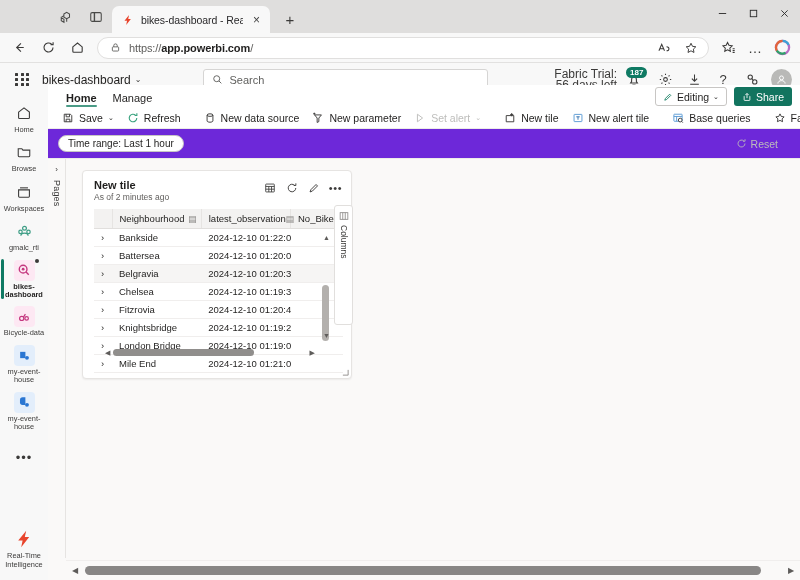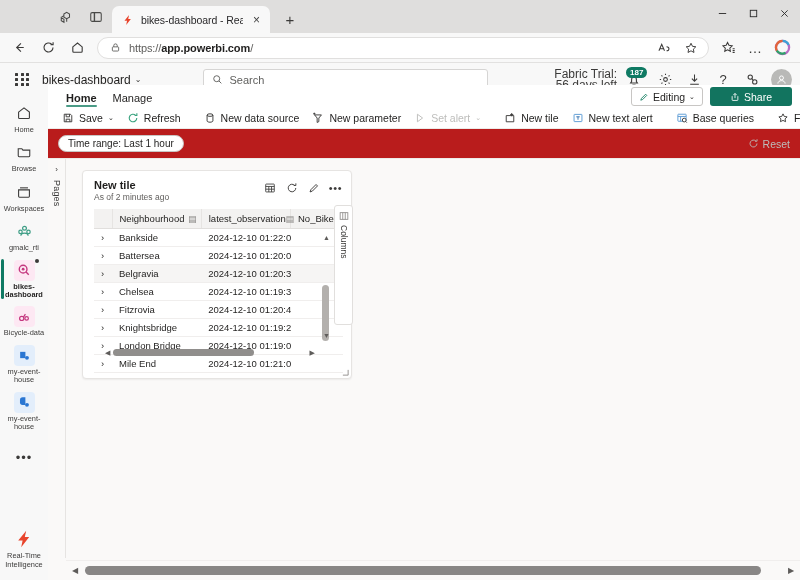--- a/index.html
+++ b/index.html
@@ -95,36 +95,36 @@
   .rtab { font-size:11px; color:#201f1e; padding:0 6px 3px; position:relative; }
   .rtab.active { font-weight:700; }
   .rtab.active::after { content:""; position:absolute; left:6px; right:6px; bottom:0; height:2px; background:#4a9b86; border-radius:1px;}
   .ribbon-right { margin-left:auto; display:flex; align-items:center; gap:7px; padding:0 8px 1px 0; }
   .btn-editing {
     height:19px; border:1px solid #c8c6c4; border-radius:3px; background:#fff; display:flex; align-items:center;
     gap:4px; padding:0 7px; font-size:10.5px; color:#201f1e;
   }
   .btn-share {
     height:19px; border-radius:3px; background:#12745f; color:#fff; display:flex; align-items:center;
-    gap:4px; padding:0 20px; font-size:10.5px;justify-content:space-between;
+    gap:4px; padding:0 8px; font-size:10.5px;justify-content:space-between;
   }
   .cmdbar {
     position:absolute; left:48px; right:0; top:107px; height:22px; background:#fff;
     display:flex; align-items:center; gap:2px; padding-left:8px; border-bottom:1px solid #edebe9;
   }
   .cmd { display:flex; align-items:center; gap:4px; padding:2px 5px; font-size:10.5px; color:#201f1e; border-radius:3px; white-space:nowrap;}
   .cmd.disabled { color:#bdbdbb; }
   .cmd .chev { font-size:7px; margin-left:1px; }
   .cmd-sep { width:1px; height:14px; background:#e1dfdd; margin:0 4px; }
   .cmd-ico { width:14px; height:14px; display:flex; align-items:center; justify-content:center; }
 
   
   .timebar {
-    position:absolute; left:48px; right:0; top:129px; height:30px; background:#b91c1c;
-    display:flex; align-items:center; padding:0 10px 0 10px; border-bottom:1px solid #edebe9;
+    position:absolute; left:48px; right:0; top:129px; height:30px; background:#6d28d9;
+    display:flex; align-items:center; padding:0 22px 0 10px; border-bottom:1px solid #edebe9;
   }
   .pill {
     height:17px; border:1px solid #c8c6c4; border-radius:9px; display:flex; align-items:center;
     padding:0 9px; font-size:10px; color:#201f1e; background:#fff;
   }
   .reset { margin-left:auto; display:flex; align-items:center; gap:4px; font-size:10.5px; color:#bdbdbb;}
 
   .canvas { position:absolute; left:48px; right:0; top:159px; bottom:0; background:#faf9f8; }
   .pages-panel {
     position:absolute; left:0; top:0; width:18px; bottom:22px; background:#faf9f8;
@@ -550,21 +550,21 @@
       </span>
       <span>New tile</span>
     </div>
     <div class="cmd">
       <span class="cmd-ico">
         <svg width="12" height="12" viewBox="0 0 14 14" fill="none" stroke="#5b9bd5" stroke-width="1.1">
           <rect x="2.4" y="2.8" width="9.2" height="8.4" rx="0.6"></rect>
           <path d="M5 5.6h4M7 5.6v3.4" stroke="#2f6fae"></path>
         </svg>
       </span>
-      <span>New text alert</span>
+      <span>New alert tile</span>
     </div>
     <div class="cmd-sep"></div>
     <div class="cmd">
       <span class="cmd-ico">
         <svg width="12" height="12" viewBox="0 0 14 14" fill="none" stroke="#5b9bd5" stroke-width="1.1">
           <rect x="2.2" y="2.6" width="9.6" height="8.2" rx="0.6"></rect>
           <path d="M2.2 5.2h9.6M5.4 5.2v5.6" stroke="#5b9bd5"></path>
           <circle cx="9.6" cy="9.4" r="2.2" fill="#fff" stroke="#3b3a39"></circle>
             <path d="M11.2 11l1.4 1.4" stroke="#3b3a39"></path>
         </svg>

